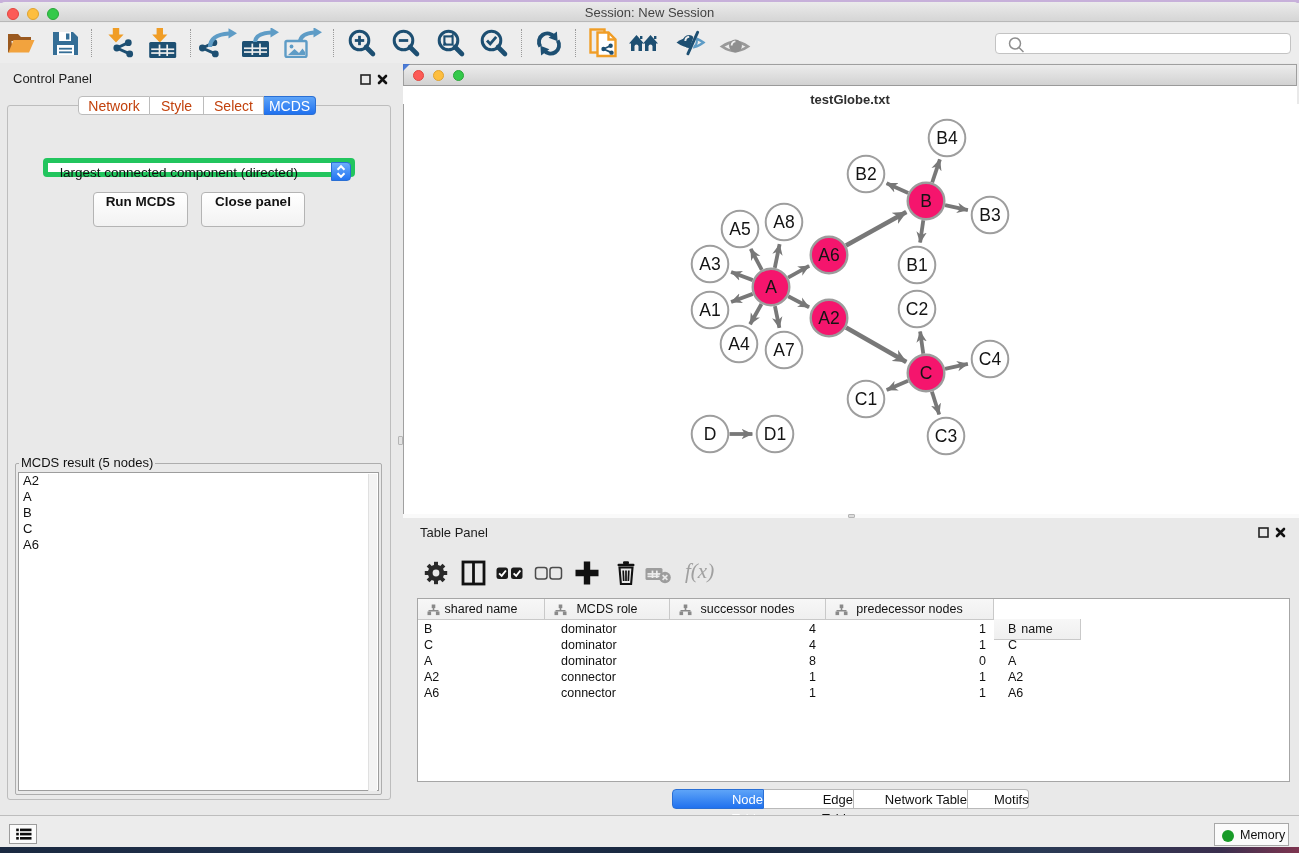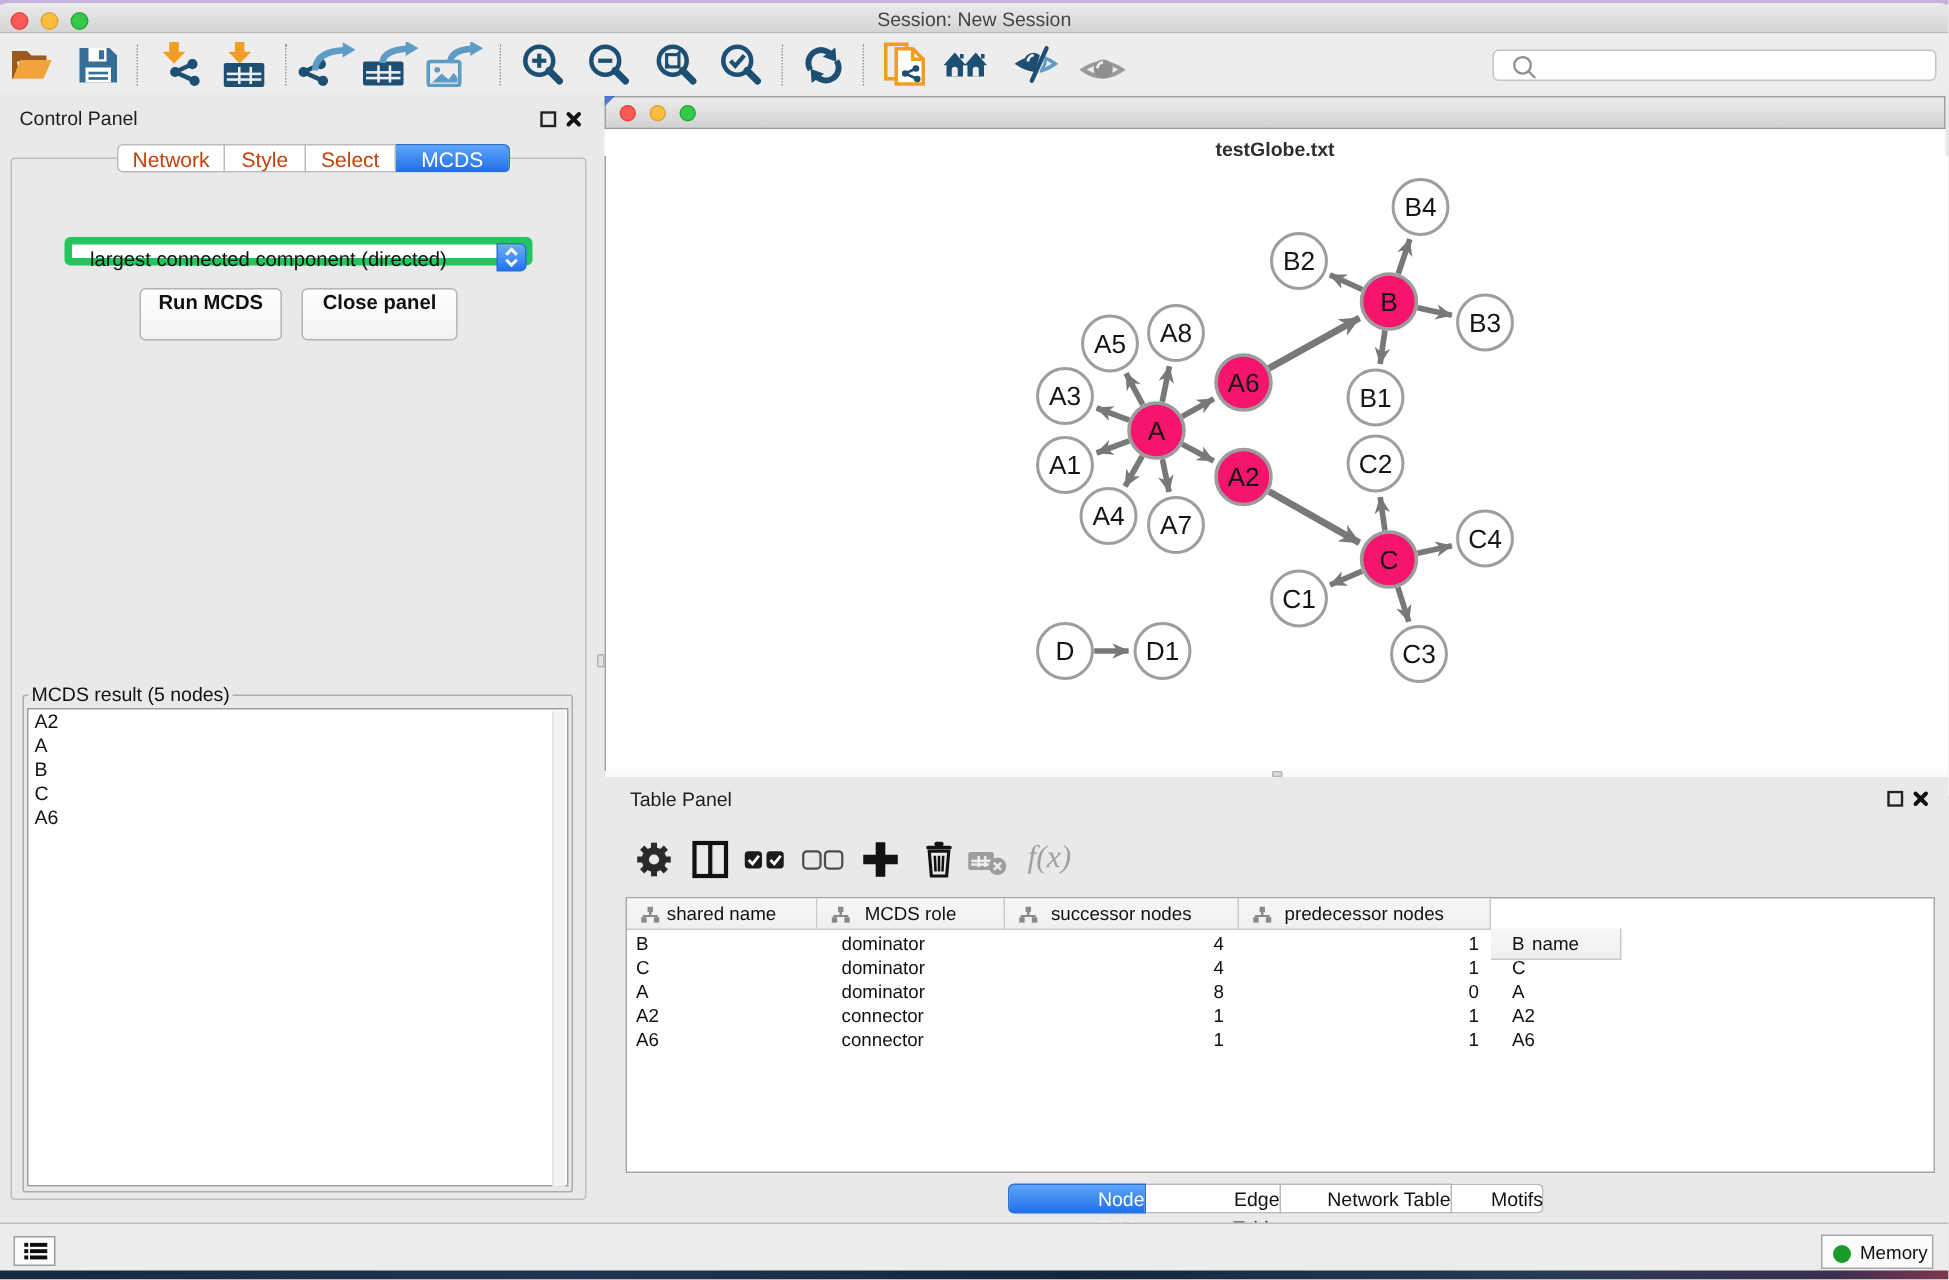--- a/index.html
+++ b/index.html
@@ -240,21 +240,21 @@
 <div class="abs" id="leftpanel">
   <div class="panel-title abs" style="left:13px; top:8px;">Control Panel</div>
   <svg class="wbtn" style="left:360px;top:11px" width="30" height="12" viewBox="0 0 30 12">
 <rect x="1" y="1" width="9" height="9" fill="none" stroke="#222" stroke-width="1.6"></rect>
 <path d="M19 2 l7 7 M26 2 l-7 7" stroke="#111" stroke-width="2.6" stroke-linecap="round"></path>
     </svg>
   <div class="tabrow" style="left:78px; top:33px;">
     <div class="tab first" style="width:72px;">Network</div>
     <div class="tab" style="width:54px;">Style</div>
     <div class="tab" style="width:60px;">Select</div>
-    <div class="tab sel last" style="width:76px;text-align:center;">MCDS</div>
+    <div class="tab sel last" style="width:52px;text-align:center;">MCDS</div>
   </div>
   <div class="abs" id="mcds-panel"></div>
   <div class="abs" id="combo">
     <div class="ctext">largest connected component (directed)</div>
     <div class="stepper">
         <svg width="18" height="17" viewBox="0 0 18 17" style="display:block">
           <path d="M5.5 6.8 L9 3.2 L12.5 6.8" fill="none" stroke="#fff" stroke-width="2"></path>
           <path d="M5.5 10.2 L9 13.8 L12.5 10.2" fill="none" stroke="#fff" stroke-width="2"></path>
         </svg>
       </div>

